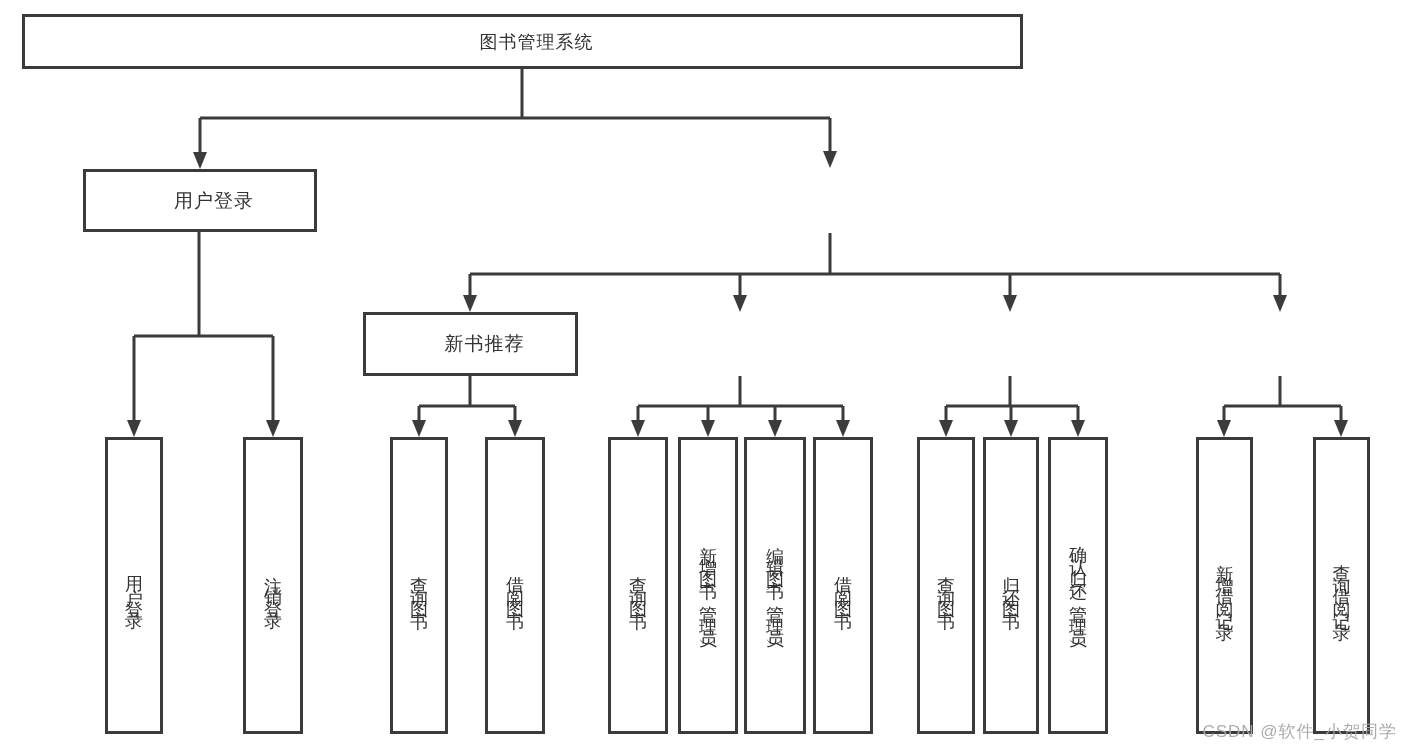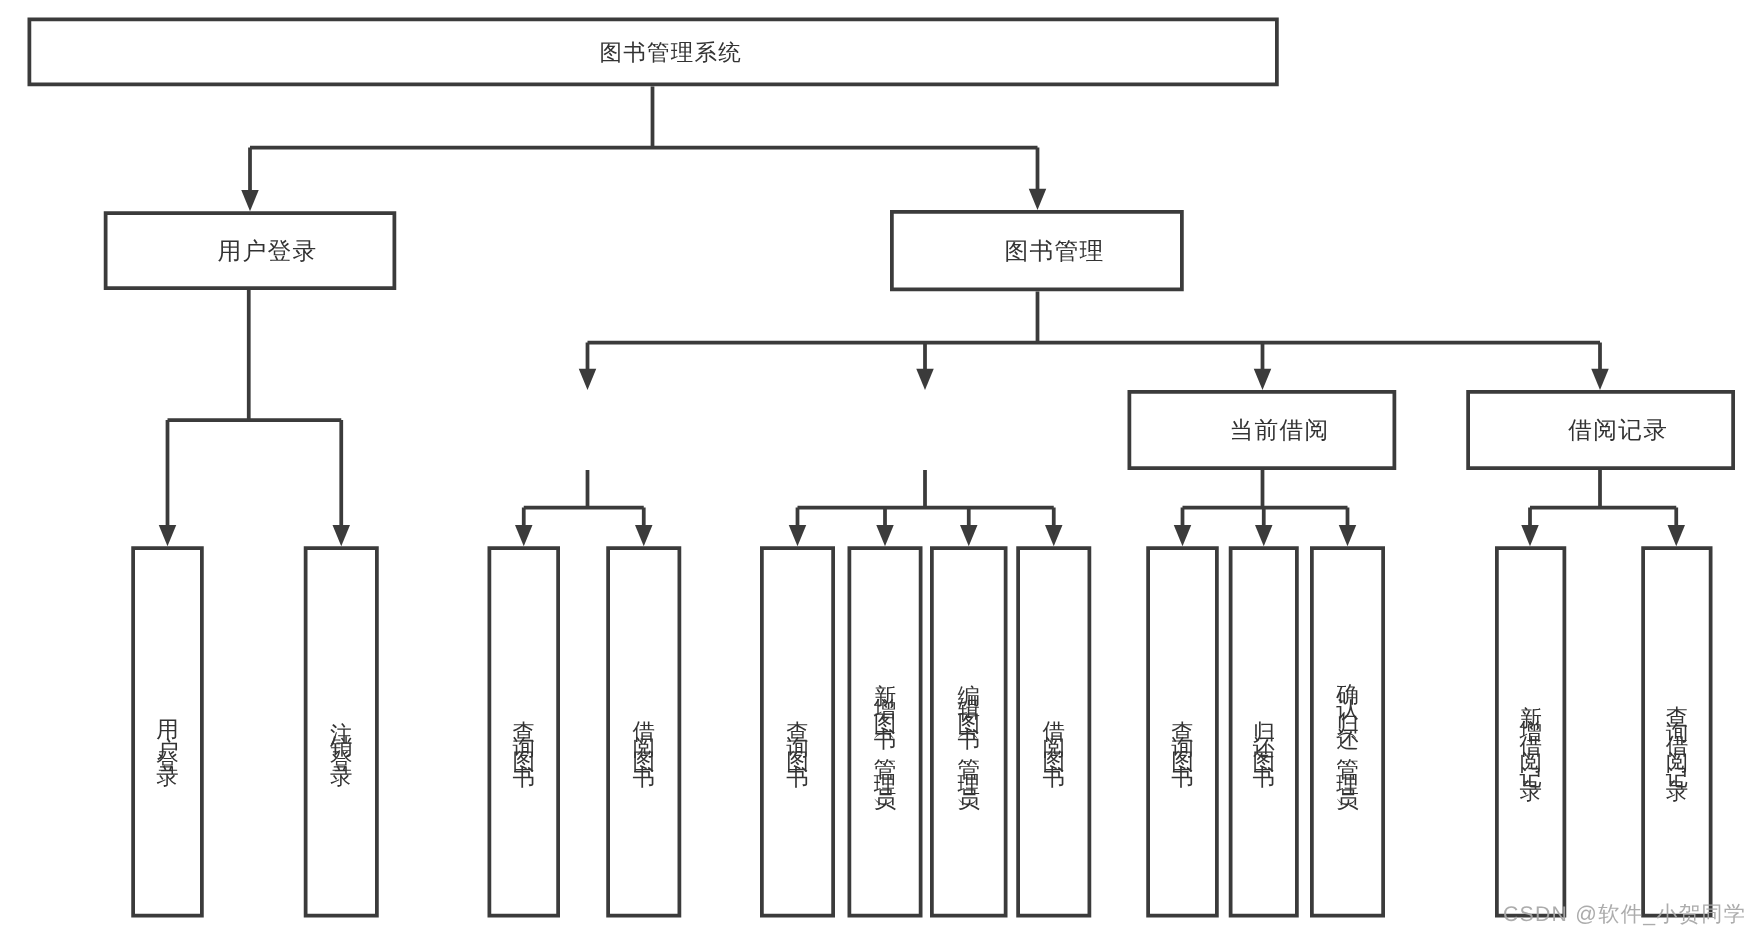--- a/index.html
+++ b/index.html
@@ -62,29 +62,23 @@
     </g>
   </svg>
 
   <div class="node root" style="left:22px;top:14px;width:1001px;height:55px">
     <span class="h-label">图书管理系统</span>
   </div>
 
   <div class="node" style="left:83px;top:169px;width:234px;height:63px">
     <span class="h-label">用户登录</span>
   </div>
-  <div class="node" style="left:712px;top:168px;width:235px;height:65px">
-    <span class="h-label">图书管理</span>
-  </div>
 
-  <div class="node" style="left:902px;top:312px;width:215px;height:64px">
-    <span class="h-label">当前借阅</span>
-  </div>
-  <div class="node" style="left:1173px;top:312px;width:215px;height:64px">
-    <span class="h-label">借阅记录</span>
+  <div class="node" style="left:363px;top:312px;width:215px;height:64px">
+    <span class="h-label">新书推荐</span>
   </div>
 
   <div class="node leaf" style="left:105px;width:58px">
     <span class="v-label">用户登录</span>
   </div>
   <div class="node leaf" style="left:243px;width:60px">
     <span class="v-label">注销登录</span>
   </div>
 
   <div class="node leaf" style="left:390px;width:58px">

